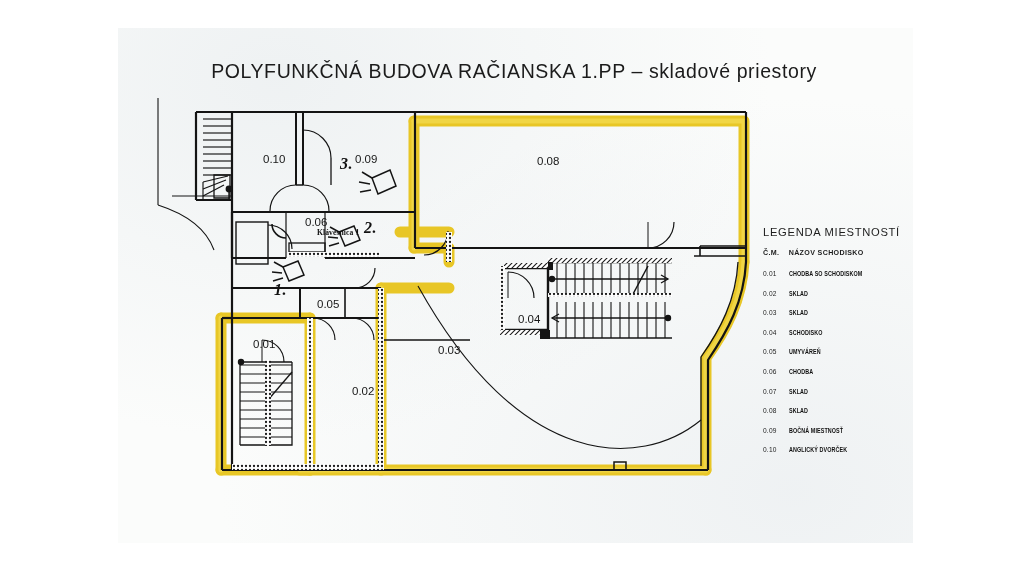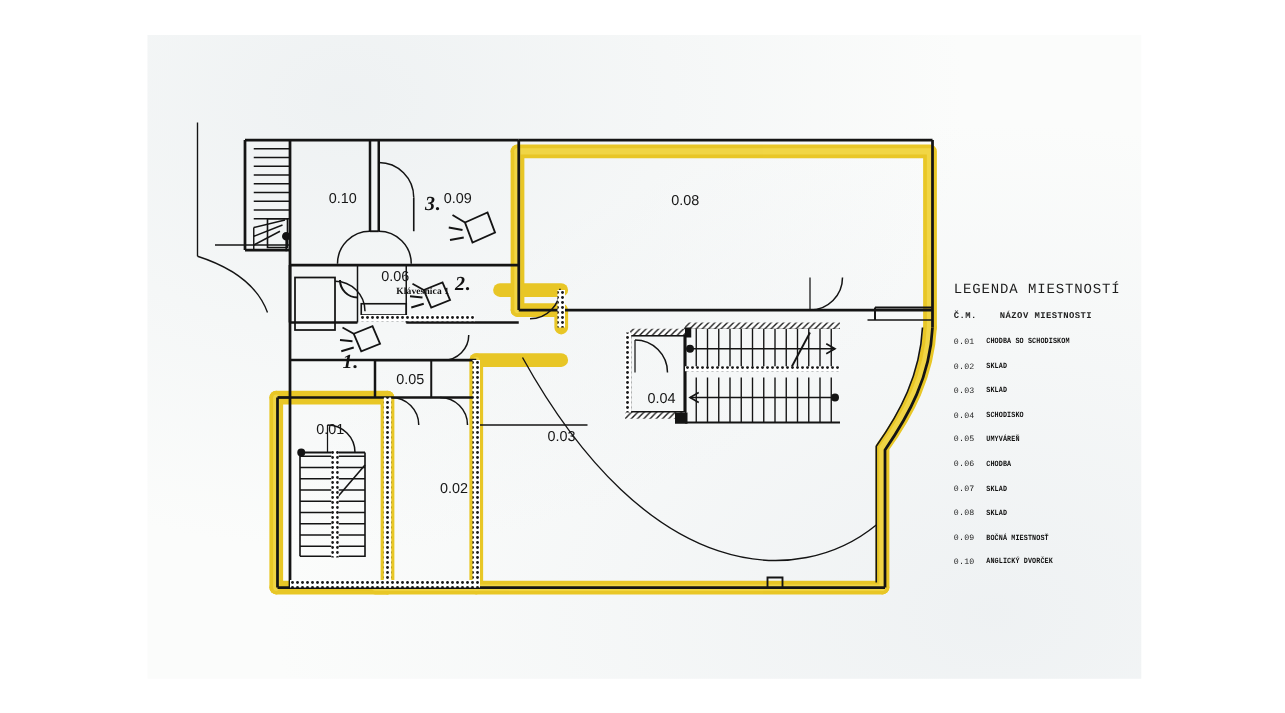--- a/index.html
+++ b/index.html
@@ -46,21 +46,20 @@
     white-space: nowrap;
   }
 
   
   #legend {
     position: absolute;
     left: 763px;
     top: 226px;
     width: 150px;
     color: #1d1d1d;
-    font-family: Liberation Mono, monospace;
   }
   .legend-title {
     font-size: 11.2px;
     letter-spacing: 0.7px;
     margin-bottom: 11px;
     white-space: nowrap;
   }
   .legend-subhead {
     font-size: 7.1px;
     letter-spacing: 0.35px;
@@ -115,20 +114,21 @@
     padding-left: 34px;
   }
 </style>
 </head>
 <body>
 
 <div id="page">
 
   <div id="sheet"></div>
 
+  <div class="title">POLYFUNKČNÁ BUDOVA RAČIANSKA 1.PP – skladové priestory</div>
 
   <svg id="plan-svg" width="1028" height="570" viewBox="0 0 1028 570">
     <defs>
       <g id="hatch-def"></g>
       <pattern id="wallHatch" width="5" height="5" patternUnits="userSpaceOnUse">
         <rect width="5" height="5" fill="#ffffff"></rect>
         <path d="M0,5 L5,0 M-1,1 L1,-1 M4,6 L6,4" stroke="#1a1a1a" stroke-width="1.1"></path>
       </pattern>
       <pattern id="dotWall" width="4" height="4" patternUnits="userSpaceOnUse">
         <rect width="4" height="4" fill="#ffffff"></rect>
@@ -394,21 +394,21 @@
   <div class="hand hand-num" style="left:274px; top:281px;">1.</div>
   <div class="hand hand-num" style="left:364px; top:219px;">2.</div>
   <div class="hand hand-num" style="left:340px; top:155px;">3.</div>
   <div class="hand hand-kbd" style="left:283px; top:228px;">Klávesnica 1</div>
 
   <div id="legend">
     <div class="legend-title">LEGENDA MIESTNOSTÍ</div>
     <div class="legend-subhead">
       <span>Č.M.</span>
       &nbsp;&nbsp;
-      <span>NÁZOV MIESTNOSTI</span>
+      <span>NÁZOV SCHODISKO</span>
     </div>
 
     <div class="legend-row">
       <span class="legend-code">0.01</span>
       <span class="legend-name">CHODBA SO SCHODISKOM</span>
     </div>
     <div class="legend-row">
       <span class="legend-code">0.02</span>
       <span class="legend-name">SKLAD</span>
     </div>

